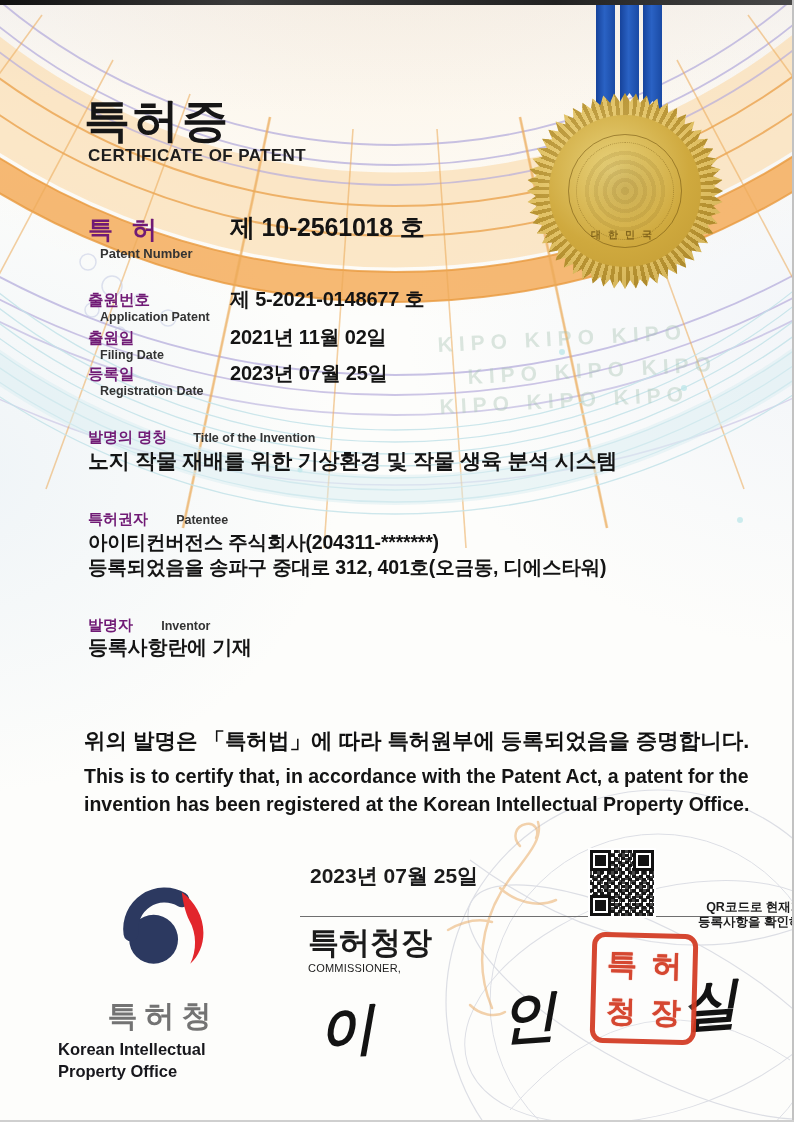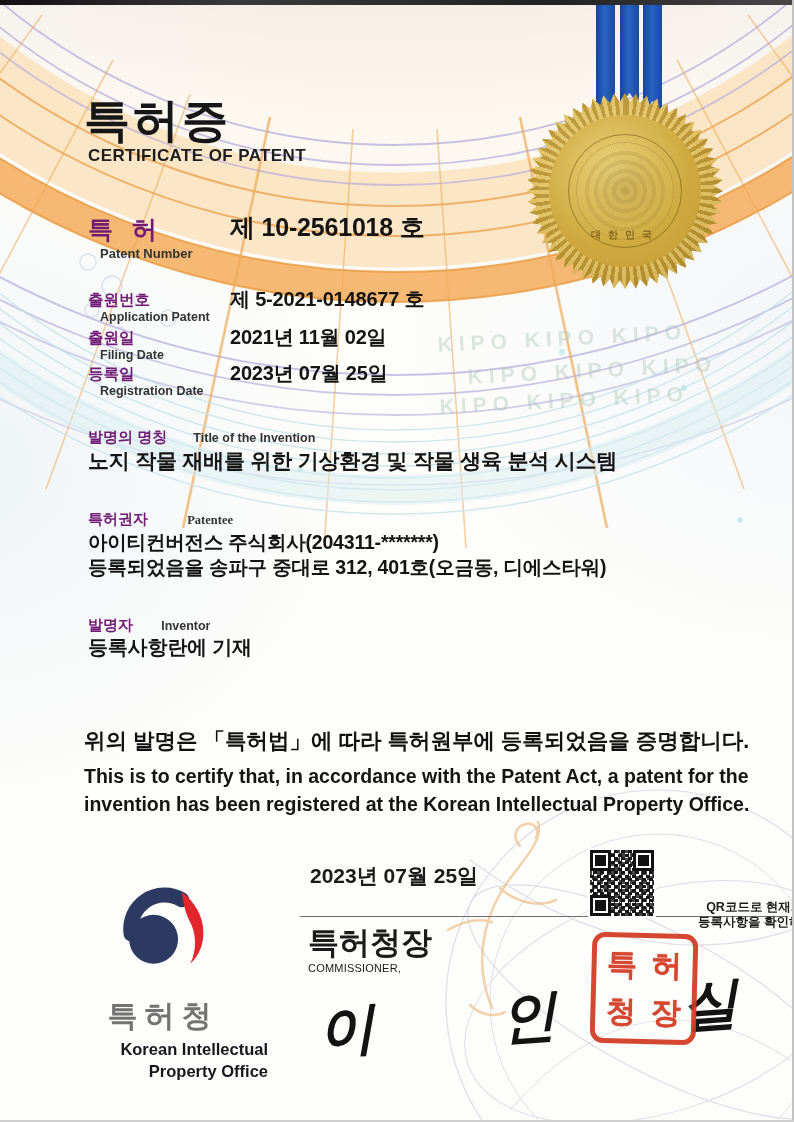--- a/index.html
+++ b/index.html
@@ -60,21 +60,21 @@
     text-align:center;z-index:6;white-space:nowrap;margin-left:36px;}
   
   .red-seal{left:591px;top:933px;width:90px;height:95px;border:5px solid #d33a22;border-radius:13px;
     transform:rotate(1.5deg);display:grid;grid-template-columns:1fr 1fr;align-items:center;justify-items:center;
     padding:3px;opacity:.93;z-index:6;background:rgba(255,255,255,.15);}
   .red-seal span{font-size:30px;font-weight:800;color:#d33a22;line-height:1;text-shadow:0 0 1px #d33a22;}
   
   .logo-emblem{left:116px;top:881px;width:94px;height:94px;z-index:6;}
   .logo-ko{left:98px;top:996px;width:130px;text-align:center;font-size:30px;font-weight:700;
     letter-spacing:7px;color:#737373;z-index:6;}
-  .logo-en{left:58px;top:1038px;width:210px;text-align:right;font-size:16.5px;font-weight:800;
+  .logo-en{left:58px;top:1038px;width:210px;text-align:left;font-size:16.5px;font-weight:800;
     line-height:1.35;color:#17171c;z-index:6;}
 </style>
 </head>
 <body>
 
 <div class="page">
 
   <div class="abs tints"></div>
 
   <svg class="abs" style="left:0;top:0;z-index:1;" width="794" height="1122" viewBox="0 0 794 1122">
@@ -200,21 +200,21 @@
   <div class="abs val" style="left:230px;top:360px;font-size:20px;">2023년 07월 25일</div>
 
   <div class="abs z5" style="left:88px;top:428px;font-size:15px;">
     <span class="lab-ko">발명의 명칭</span>
     <span class="lab-en" style="font-size:12.5px;margin-left:10px;">Title of the Invention</span>
   </div>
   <div class="abs val" style="left:88px;top:447px;font-size:21px;">노지 작물 재배를 위한 기상환경 및 작물 생육 분석 시스템</div>
 
   <div class="abs z5" style="left:88px;top:510px;font-size:15px;">
     <span class="lab-ko">특허권자</span>
-    <span class="lab-en" style="font-size:12.5px;margin-left:23px;font-family:Liberation Serif, serif;">Patentee</span>
+    <span class="lab-en" style="font-size:12.5px;margin-left:12px;">Patentee</span>
   </div>
   <div class="abs val" style="left:88px;top:529px;font-size:19.5px;">아이티컨버전스 주식회사(204311-*******)</div>
   <div class="abs val" style="left:88px;top:554px;font-size:19.5px;">등록되었음을 송파구 중대로 312, 401호(오금동, 디에스타워)</div>
 
   <div class="abs z5" style="left:88px;top:616px;font-size:15px;">
     <span class="lab-ko">발명자</span>
     <span class="lab-en" style="font-size:12.5px;margin-left:12px;">Inventor</span>
   </div>
   <div class="abs val" style="left:88px;top:634px;font-size:20px;">등록사항란에 기재</div>
 

